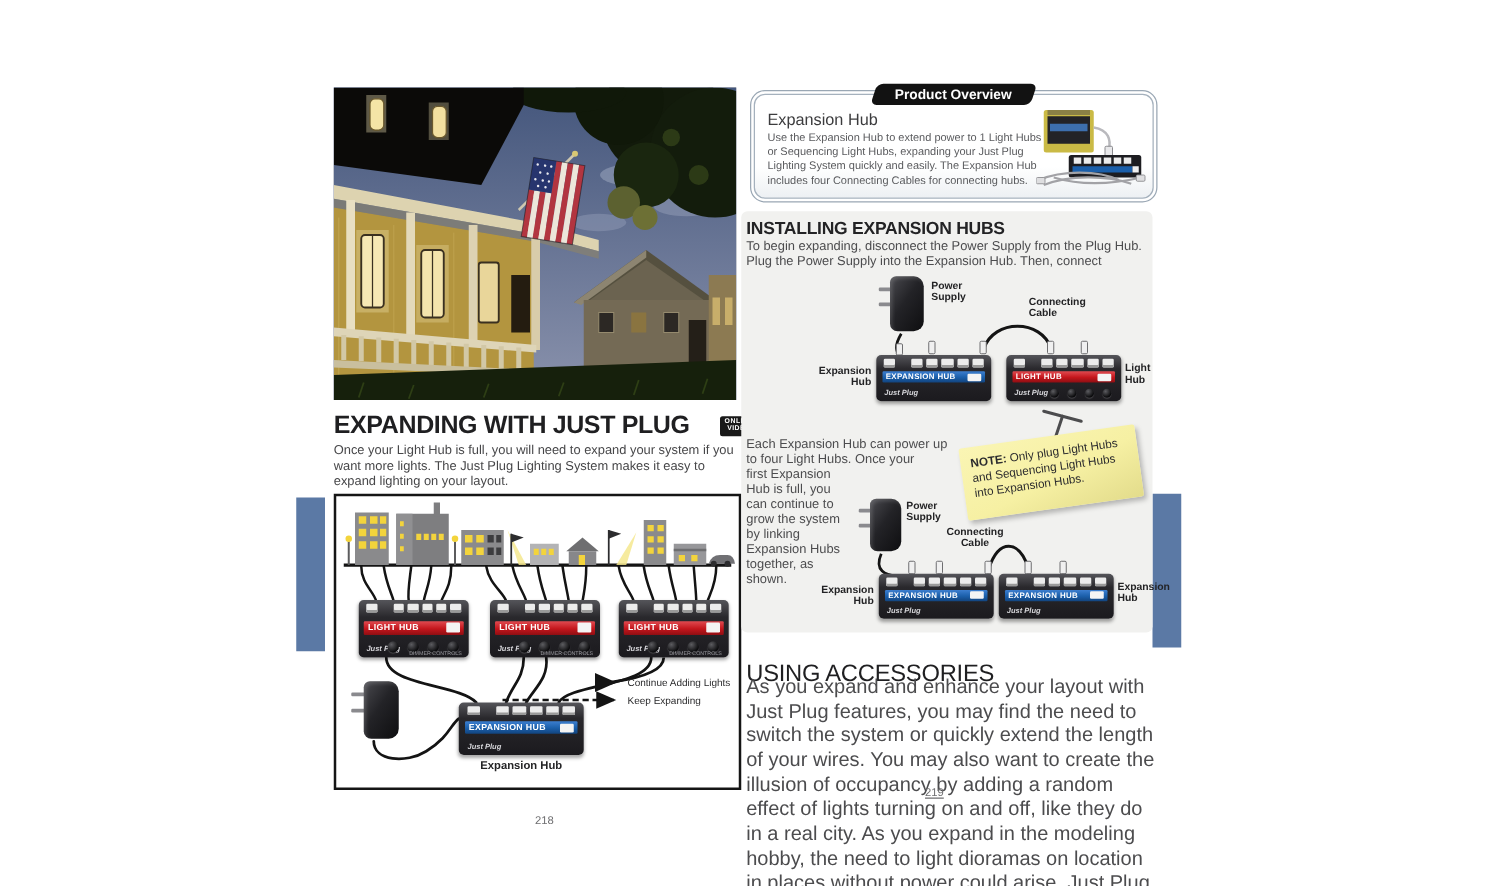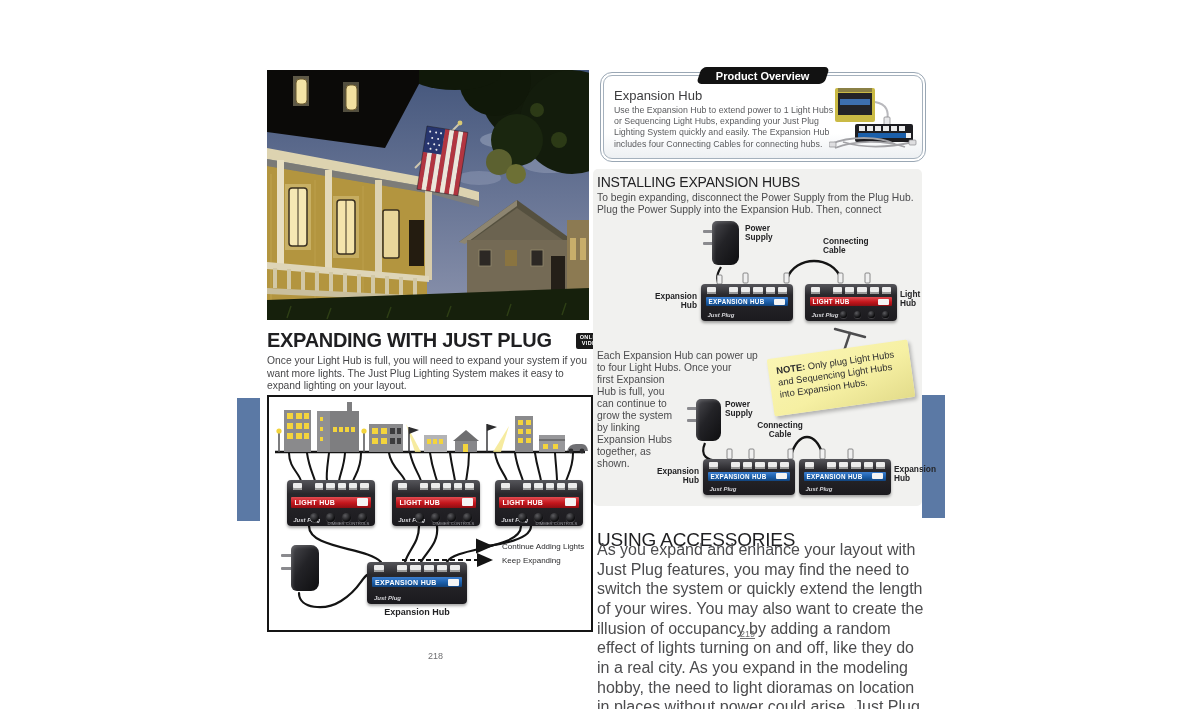--- a/index.html
+++ b/index.html
@@ -48,21 +48,21 @@
   
   .ov-panel{position:absolute;left:600px;top:72px;width:320px;height:84px;border:1px solid #9aa7b4;border-radius:12px;padding:2px;background:#fff;}
   .ov-inner{position:relative;width:100%;height:100%;border:1px solid #a5b1bd;border-radius:9px;background:linear-gradient(180deg,#ffffff 70%,#edf0f3);box-sizing:border-box;}
   .ov-badge{position:absolute;left:95px;top:-9px;width:128px;height:17px;background:#121212;transform:skewX(-18deg);border-radius:5px;display:flex;align-items:center;justify-content:center;}
   .ov-badge span{transform:skewX(18deg);color:#fff;font-weight:bold;font-size:11px;white-space:nowrap;}
   .ov-title{position:absolute;left:10px;top:12px;font-size:13px;color:#3c3c3e;}
   .ov-body{position:absolute;left:10px;top:29px;width:224px;margin:0;font-size:8.8px;line-height:1.27;color:#5a5b5e;}
 
   
   .install-panel{position:absolute;left:593px;top:169px;width:329px;height:337px;background:var(--panel-gray,#f1f1ef);border-radius:5px;}
-  .install-panel h2{position:absolute;left:4px;top:5px;margin:0;font-size:14px;font-weight:normal;color:#232325;letter-spacing:-.2px;white-space:nowrap;}
+  .install-panel h2{position:absolute;left:4px;top:5px;margin:0;font-size:14px;font-weight:bold;color:#232325;letter-spacing:-.2px;white-space:nowrap;}
   .ip-text{position:absolute;margin:0;font-size:10.3px;line-height:1.18;color:#4c4c4e;}
   .dlabel{position:absolute;z-index:3;font-size:8.3px;font-weight:bold;color:#232325;line-height:1.1;}
   .sticky-note{position:absolute;left:177px;top:180px;width:142px;height:58px;z-index:4;background:linear-gradient(160deg,#faf5b4,var(--note-yellow,#f6f0a3) 55%,#e3dc8b);transform:rotate(-8deg);box-shadow:2px 3px 4px rgba(0,0,0,.25);border-radius:2px;padding:7px 8px;box-sizing:border-box;}
   .sticky-note p{margin:0;font-size:9.4px;line-height:1.3;color:#2c2c2e;}
   .sticky-note b{font-weight:bold;}
 
   .acc-head{position:absolute;left:597px;top:529px;margin:0;font-size:19px;font-weight:normal;color:#1f1f21;letter-spacing:-.2px;}
   .acc-body{position:absolute;left:597px;top:540px;width:332px;margin:0;font-size:16px;line-height:1.23;color:#4c4c4e;}
 </style>
 </head>

